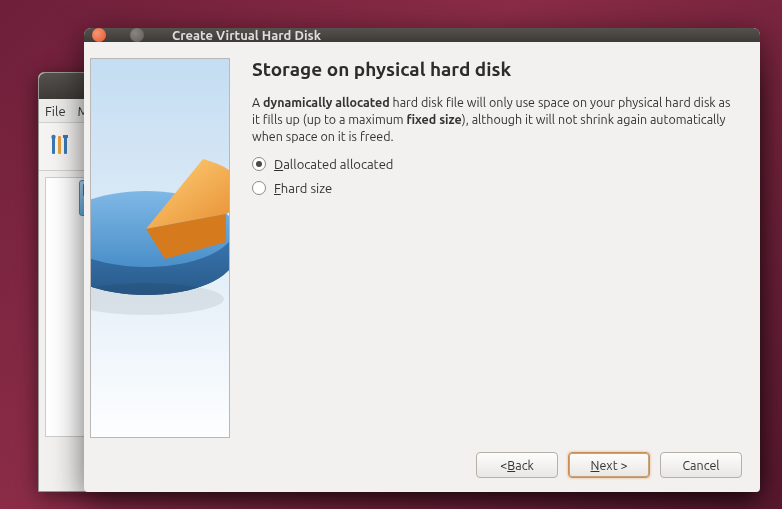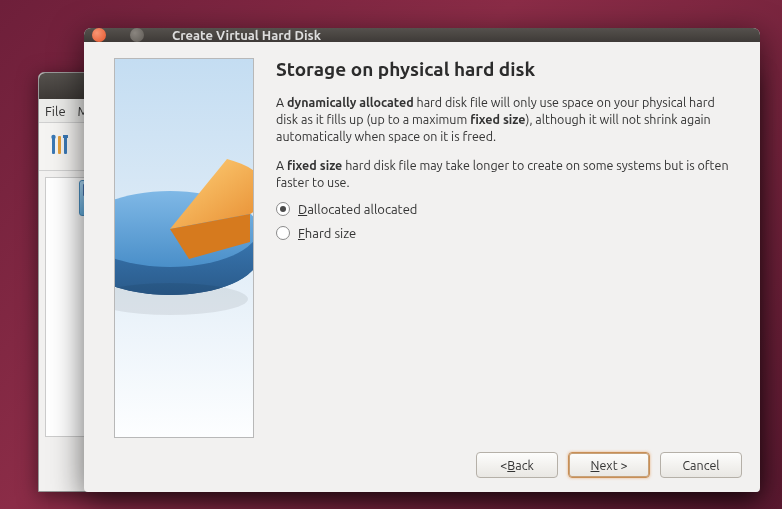--- a/index.html
+++ b/index.html
@@ -101,21 +101,21 @@
     }
     .win-close { background: radial-gradient(circle at 35% 35%, #f79674, #e5552c); }
     .win-min { background: radial-gradient(circle at 35% 35%, #8a857f, #5f5b56); }
     .titlebar-title {
       color: #ddd; font-weight: bold; font-size: 13px;
       margin-left: 4px;
     }
     .dialog-body {
       flex: 1;
       display: flex;
-      padding: 16px 18px 0 30px;
+      padding: 16px 18px 0 6px;
       gap: 22px;
     }
     .sidebar-img {
       width: 140px; height: 380px;
       border: 1px solid #b8b8b8;
       background: linear-gradient(to bottom, #c4ddf2 0%, #e1edf7 52%, #fdfeff 100%);
       position: relative;
       overflow: hidden;
       flex-shrink: 0;
     }
@@ -247,23 +247,20 @@
         <path d="M 55 170 L 112 100 A 88 38 0 0 1 135 155 Z" fill="url(#slice)"></path>
         <path d="M 55 170 L 135 155 L 135 183 L 74 200 Z" fill="#d67a1e"></path>
         <ellipse cx="55" cy="240" rx="78" ry="16" fill="rgba(0,0,0,0.07)"></ellipse>
       </svg>
     </div>
     <div class="content">
       <div class="heading">Storage on physical hard disk</div>
       <p class="para">
         <span>A </span><b>dynamically allocated</b><span> hard disk file will only use space on your physical hard disk as it fills up (up to a maximum </span><b>fixed size</b><span>), although it will not shrink again automatically when space on it is freed.</span>
       </p>
-      <p class="para">
-        <span>A </span><b>fixed size</b><span> hard disk file may take longer to create on some systems but is often faster to use.</span>
-      </p>
       <div class="radio-group">
         <div class="radio-row">
           <span class="radio-circle">
               <span class="radio-dot"></span>
             </span>
           <span class="radio-label"><span class="ul">D</span><span>allocated allocated</span></span>
         </div>
         <div class="radio-row">
           <span class="radio-circle"></span>
           <span class="radio-label"><span class="ul">F</span><span>hard size</span></span>

